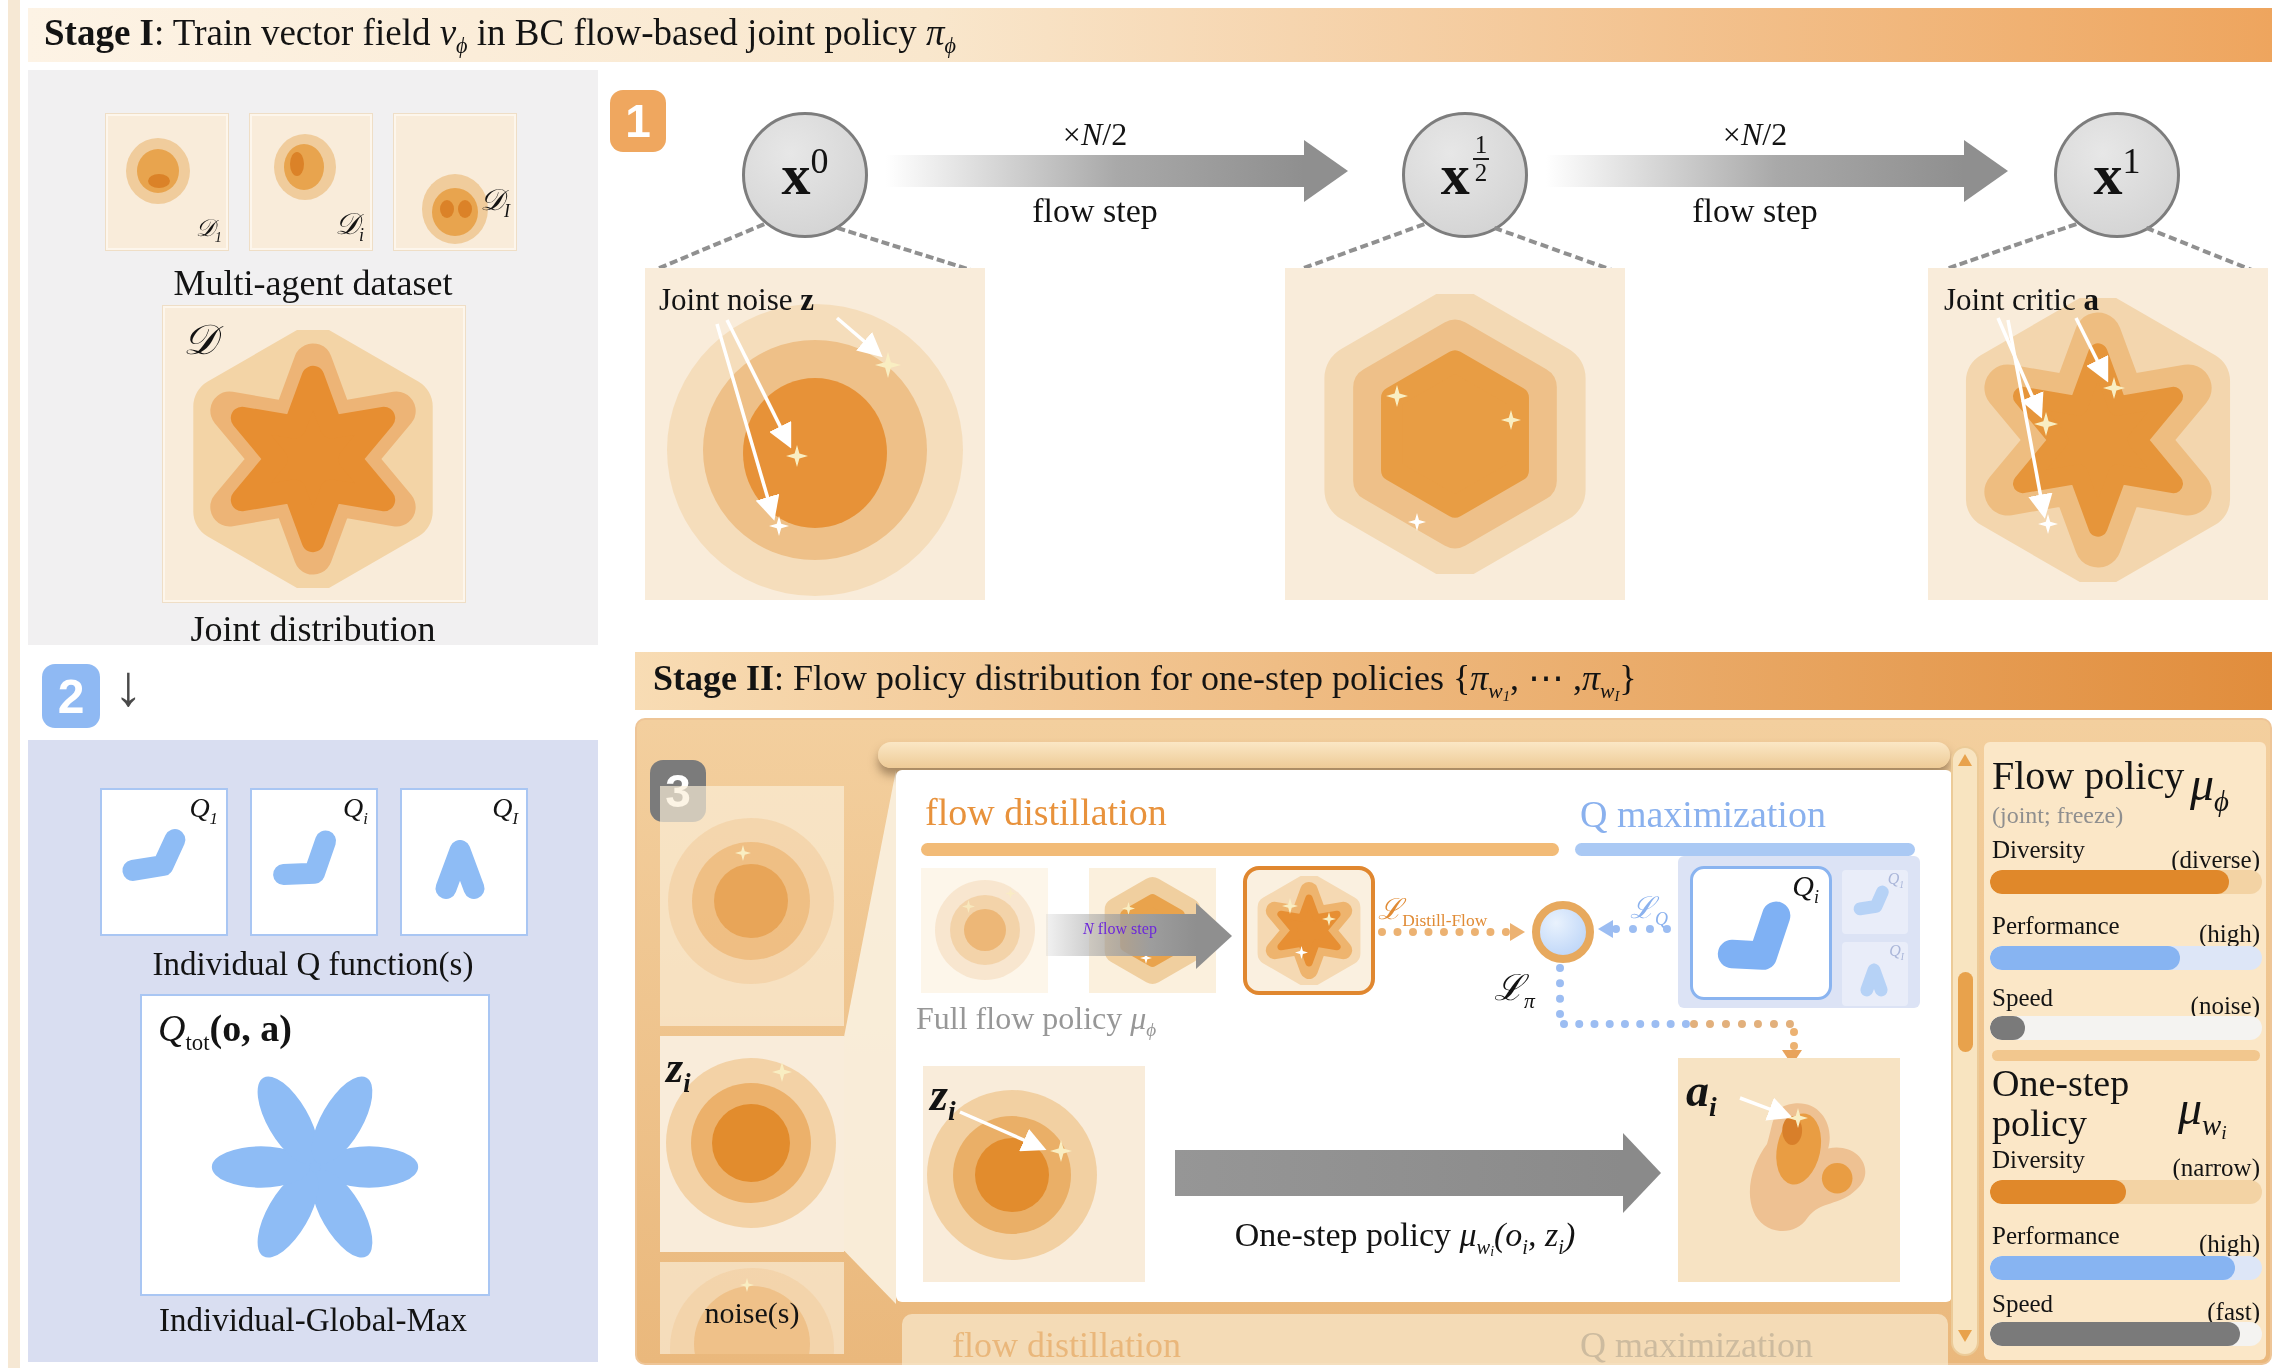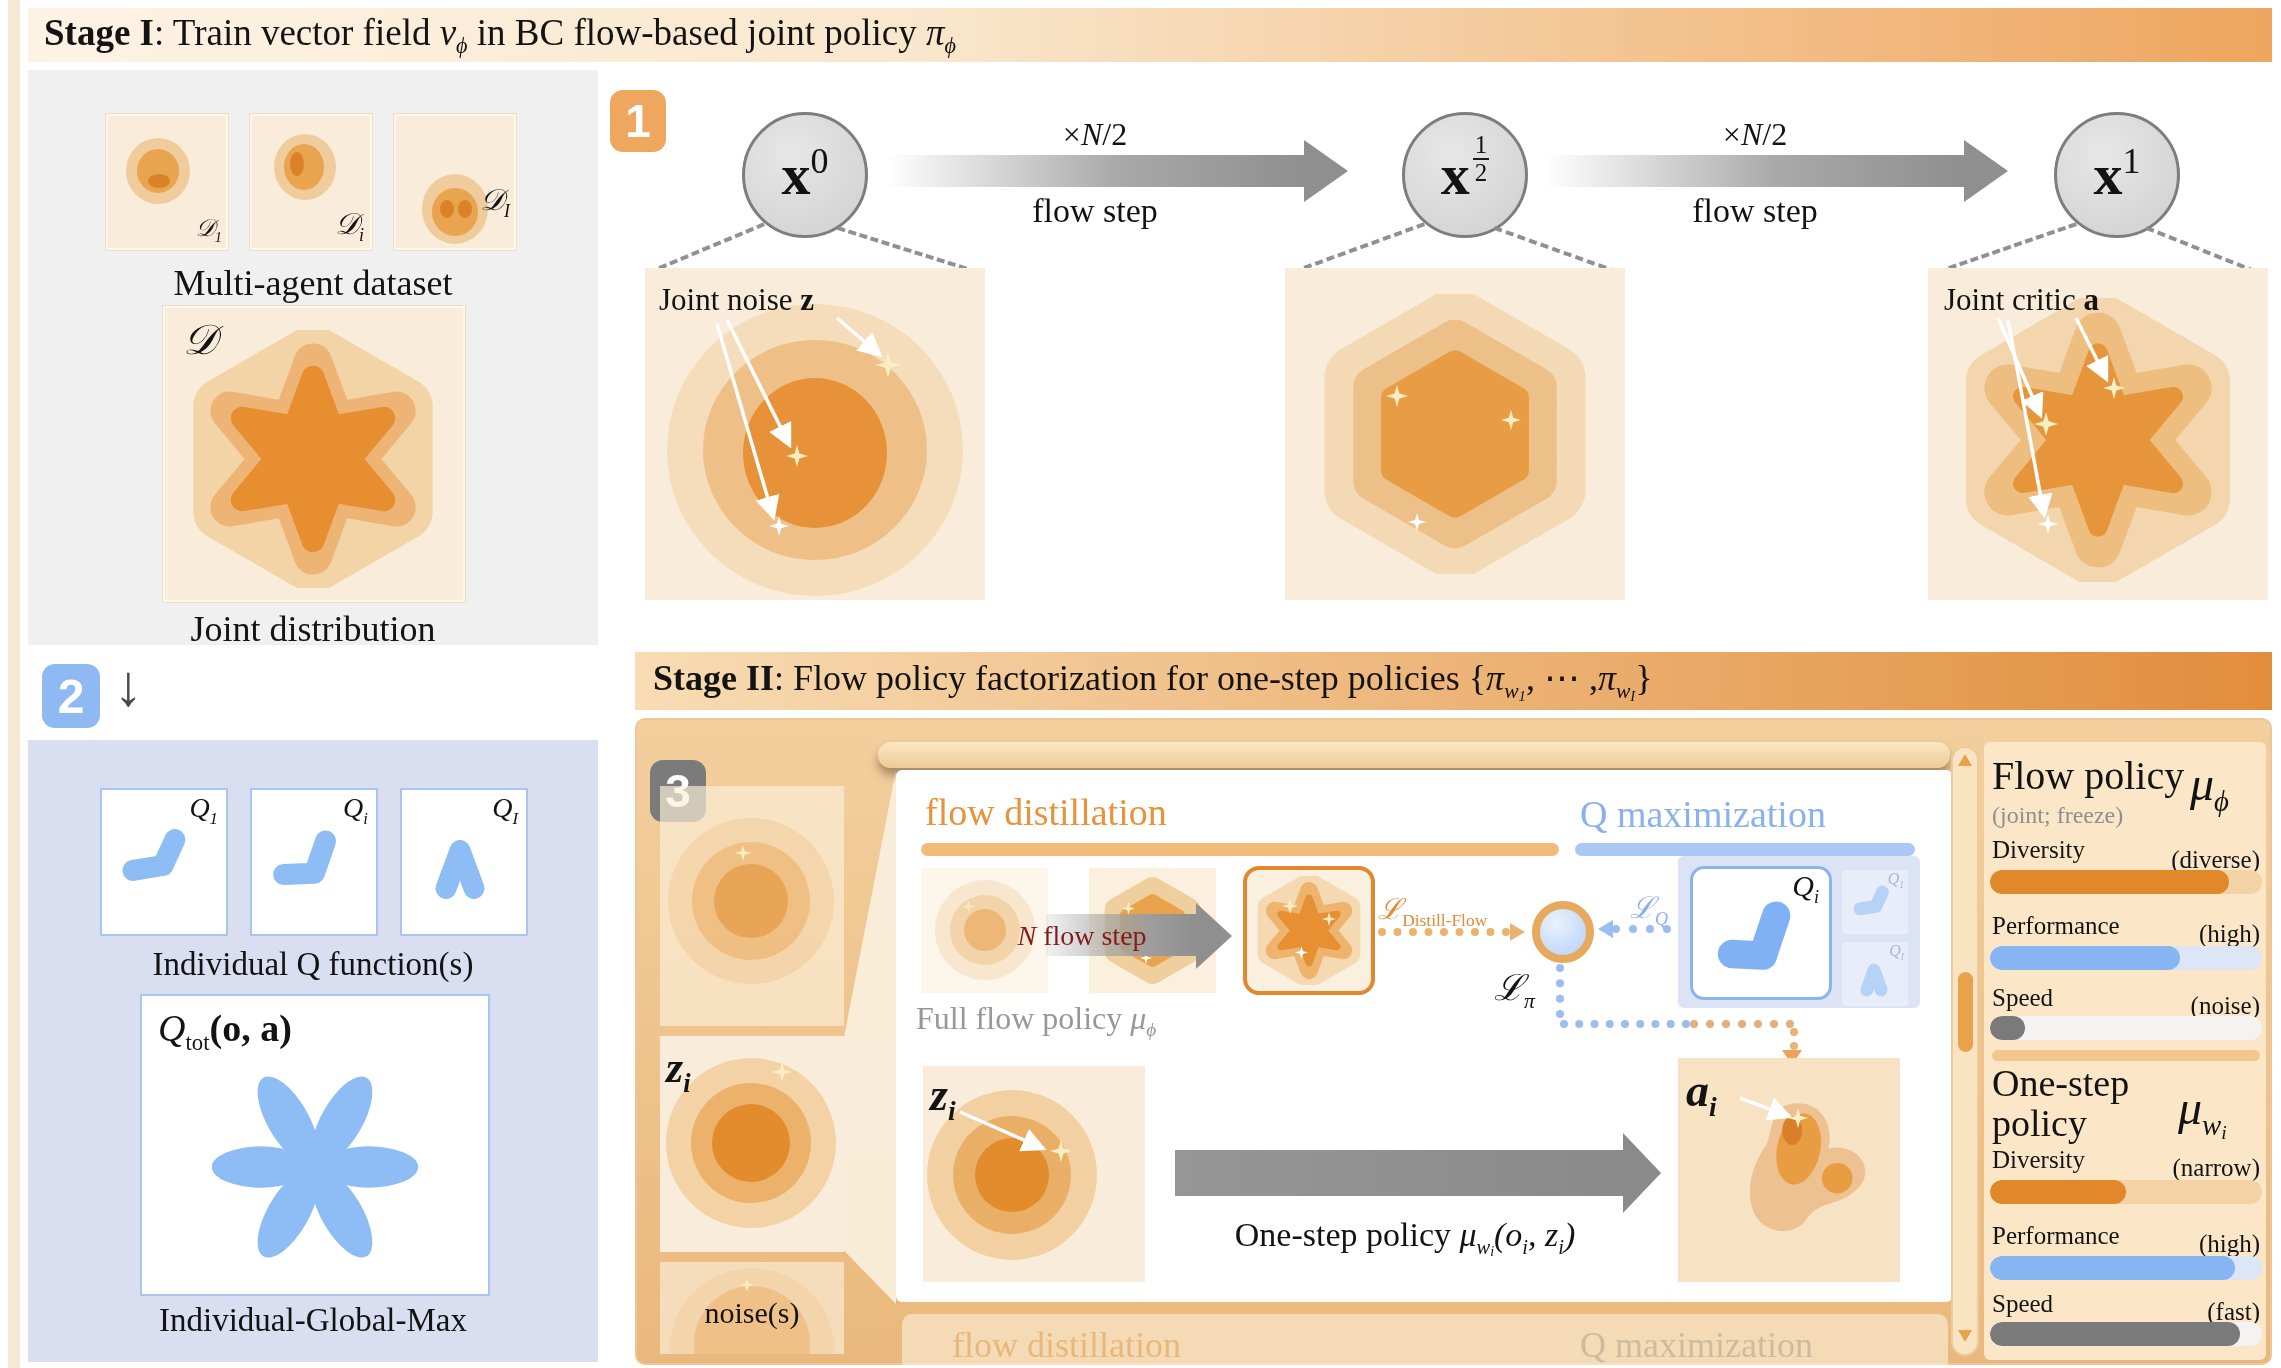--- a/index.html
+++ b/index.html
@@ -224,21 +224,21 @@
         <ellipse cx="0.55" rx="0.5" ry="0.21" transform="rotate(300)"></ellipse>
       </g>
     </svg>
   </div>
   <div class="abs tc" style="left:28px;top:1302px;width:570px;font-size:33px">Individual-Global-Max</div>
 
   <div class="abs" style="left:635px;top:652px;width:1637px;height:58px;
               background:linear-gradient(90deg,#f8dcb4,#e18d3c);
               display:flex;align-items:center;font-size:36px;padding-left:18px;box-sizing:border-box">
     <span>
-      <span class="bf">Stage II</span><span>: Flow policy factorization for one-step policies {</span><span class="it">π</span><sub class="it"><span>w</span><span class="ss">1</span></sub><span>, ⋯ ,</span><span class="it">π</span><sub class="it"><span>w</span><span class="ss">I</span></sub><span>}</span>
+      <span class="bf">Stage II</span><span>: Flow policy distribution for one-step policies {</span><span class="it">π</span><sub class="it"><span>w</span><span class="ss">1</span></sub><span>, ⋯ ,</span><span class="it">π</span><sub class="it"><span>w</span><span class="ss">I</span></sub><span>}</span>
     </span>
   </div>
 
   <div class="abs" style="left:635px;top:718px;width:1637px;height:647px;border-radius:10px;
               background:linear-gradient(180deg,#f3cf9e,#eab87c);border:2px solid #eec597;box-sizing:border-box"></div>
 
   <div class="badge" style="left:650px;top:760px;width:56px;height:62px;background:#7b7b7b;font-size:46px">3</div>
 
   <div class="abs" style="left:660px;top:786px;width:184px;height:240px;background:rgba(250,238,216,.85);overflow:hidden;opacity:.8">
     <div class="circ" style="left:8px;top:32px;width:166px;height:166px;background:#f3d2a6;opacity:.7"></div>
@@ -289,21 +289,21 @@
       <polygon points="0,-1 0.866,-0.5 0.866,0.5 0,1 -0.866,0.5 -0.866,-0.5" fill="#f0cf9f" stroke="#f0cf9f" stroke-width="0.6" stroke-linejoin="round" transform="scale(1.15)"></polygon>
       <polygon points="0,-1 0.866,-0.5 0.866,0.5 0,1 -0.866,0.5 -0.866,-0.5" fill="#e9a34c" stroke="#e9a34c" stroke-width="0.4" stroke-linejoin="round" transform="scale(0.85)"></polygon>
     </svg>
   </div>
   <div class="sp sp-c" style="left:1122px;top:902px;width:13px;height:13px"></div>
   <div class="sp sp-c" style="left:1160px;top:915px;width:12px;height:12px"></div>
   <div class="sp sp-w" style="left:1140px;top:952px;width:12px;height:12px"></div>
 
   <div class="abs" style="left:1046px;top:914px;width:150px;height:42px;background:linear-gradient(90deg,rgba(200,200,200,.25),#9d9d9d 70%,#8f8f8f)"></div>
   <div class="tri" style="left:1196px;top:903px;border-left:36px solid #8f8f8f;border-top:33px solid transparent;border-bottom:33px solid transparent"></div>
-  <div class="abs tc" style="left:1012px;top:920px;width:140px;font-size:28px;color:#7f1d1d">
+  <div class="abs tc" style="left:1050px;top:920px;width:140px;font-size:16px;color:#6d28d9">
     <span class="it">N</span><span> flow step</span></div>
 
   <div class="abs" style="left:1243px;top:866px;width:132px;height:129px;background:#faf0e0;border:4px solid #e0872f;border-radius:16px;box-sizing:border-box">
     <svg style="position:absolute;left:8px;top:6px;width:108px;height:109px" viewBox="-1.5 -1.5 3 3">
       <polygon points="0,-1 0.866,-0.5 0.866,0.5 0,1 -0.866,0.5 -0.866,-0.5" fill="#f5d9b3" stroke="#f5d9b3" stroke-width="0.5" stroke-linejoin="round" transform="scale(1.28)"></polygon>
       <polygon points="0,-1 0.225,-0.39 0.866,-0.5 0.45,0 0.866,0.5 0.225,0.39 0,1 -0.225,0.39 -0.866,0.5 -0.45,0 -0.866,-0.5 -0.225,-0.39" fill="#eeb46e" stroke="#eeb46e" stroke-width="0.45" stroke-linejoin="round" transform="scale(1.1)"></polygon>
       <polygon points="0,-1 0.225,-0.39 0.866,-0.5 0.45,0 0.866,0.5 0.225,0.39 0,1 -0.225,0.39 -0.866,0.5 -0.45,0 -0.866,-0.5 -0.225,-0.39" fill="#e78f33" stroke="#e78f33" stroke-width="0.22" stroke-linejoin="round" transform="scale(0.9)"></polygon>
     </svg>
   </div>
   <div class="sp sp-c" style="left:1282px;top:898px;width:16px;height:16px"></div>

